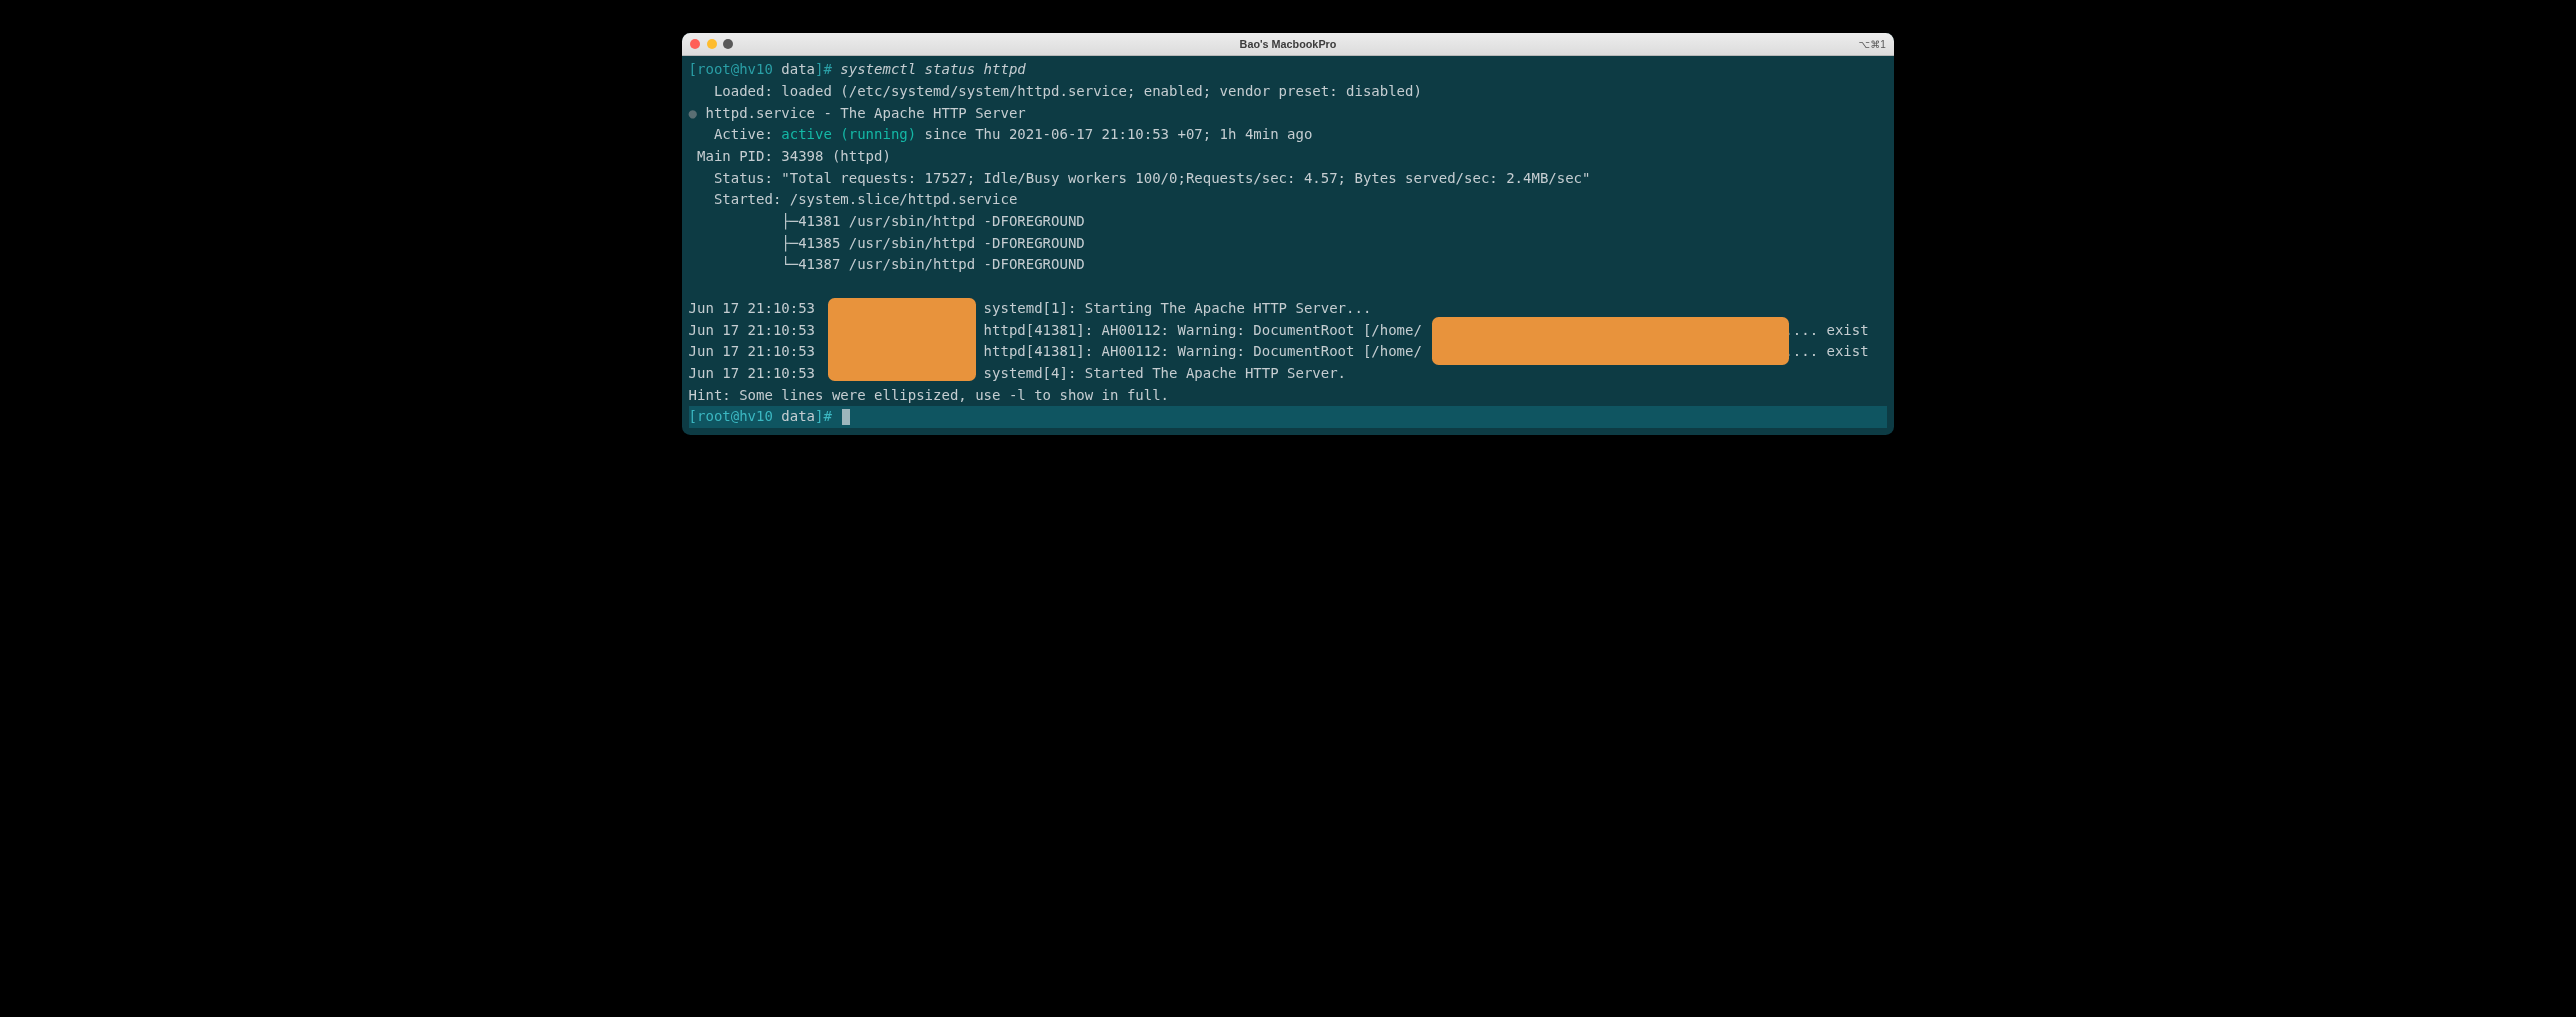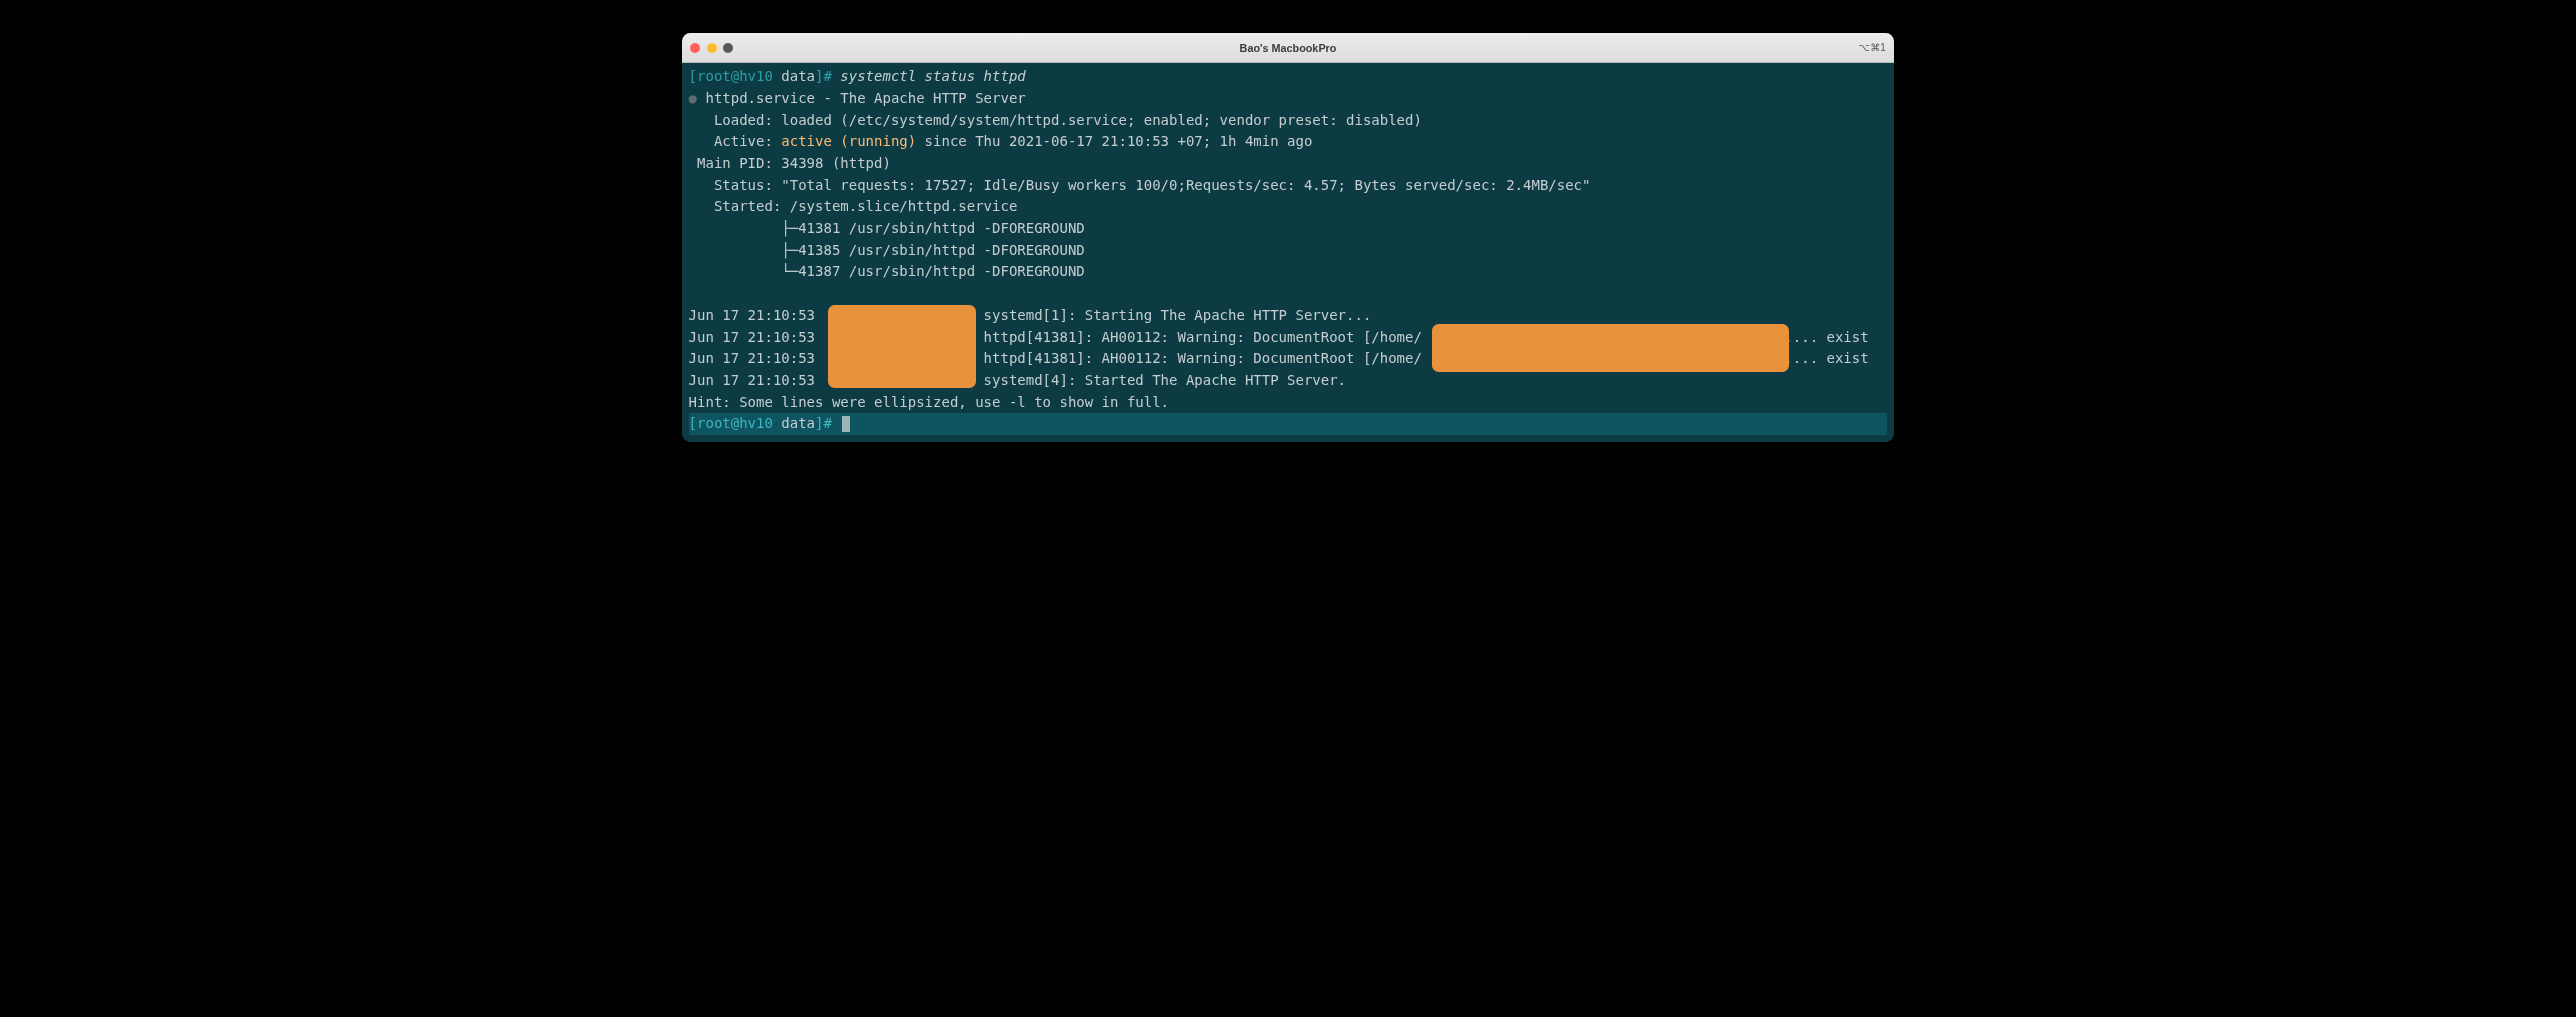--- a/index.html
+++ b/index.html
@@ -18,21 +18,21 @@
     }
     .window {
       width: 1212px;
       background: #0d3b44;
       border-radius: 8.3px;
       overflow: hidden;
       box-shadow: 0 16.6px 50px rgba(0,0,0,0.5);
     }
     .titlebar {
       background: linear-gradient(#ededed, #dcdcdc);
-      height: 30px;
+      height: 23px;
       display: flex;
       align-items: center;
       padding: 0 8.3px;
       border-bottom: 0.8px solid #b8b8b8;
       position: relative;
     }
     .traffic-lights {
       display: flex;
       gap: 6.6px;
     }
@@ -69,21 +69,21 @@
       color: #c5cdd1;
     }
     .line {
       white-space: pre;
       font-family: inherit;
     }
     .prompt-user { color: #2a9fa6; }
     .prompt-path { color: #c5cdd1; }
     .cmd { color: #c5cdd1; font-style: italic; }
     .bullet { color: #5a6e73; }
-    .active-green { color: #fdba74; }
+    .active-green { color: #14b8a6; }
     .log-line {
       position: relative;
       white-space: pre;
     }
     .log-block {
       position: relative;
     }
     .overlay-redact {
       position: absolute;
       background: #e8933c;
@@ -115,22 +115,22 @@
       <div class="traffic-light tl-yellow"></div>
       <div class="traffic-light tl-green"></div>
     </div>
     <div class="title-text">Bao's MacbookPro</div>
     <div class="titlebar-right">⌥⌘1</div>
   </div>
 
   <div class="terminal">
     <div class="line"><span class="prompt-user">[root@hv10 </span><span class="prompt-path">data</span><span class="prompt-user">]# </span><span class="cmd">systemctl status httpd</span></div>
 
+    <div class="line">   Loaded: loaded (/etc/systemd/system/httpd.service; enabled; vendor preset: disabled)</div>
     <div class="line"><span class="bullet">●</span><span> httpd.service - The Apache HTTP Server</span></div>
-    <div class="line">   Loaded: loaded (/etc/systemd/system/httpd.service; enabled; vendor preset: disabled)</div>
     <div class="line"><span>   Active: </span><span class="active-green">active (running)</span><span> since Thu 2021-06-17 21:10:53 +07; 1h 4min ago</span></div>
     <div class="line"> Main PID: 34398 (httpd)</div>
     <div class="line">   Status: "Total requests: 17527; Idle/Busy workers 100/0;Requests/sec: 4.57; Bytes served/sec: 2.4MB/sec"</div>
     <div class="line">   Started: /system.slice/httpd.service</div>
     <div class="line">           ├─41381 /usr/sbin/httpd -DFOREGROUND</div>
     <div class="line">           ├─41385 /usr/sbin/httpd -DFOREGROUND</div>
     <div class="line">           └─41387 /usr/sbin/httpd -DFOREGROUND</div>
     <div class="line">&nbsp;</div>
 
     <div class="log-block">

